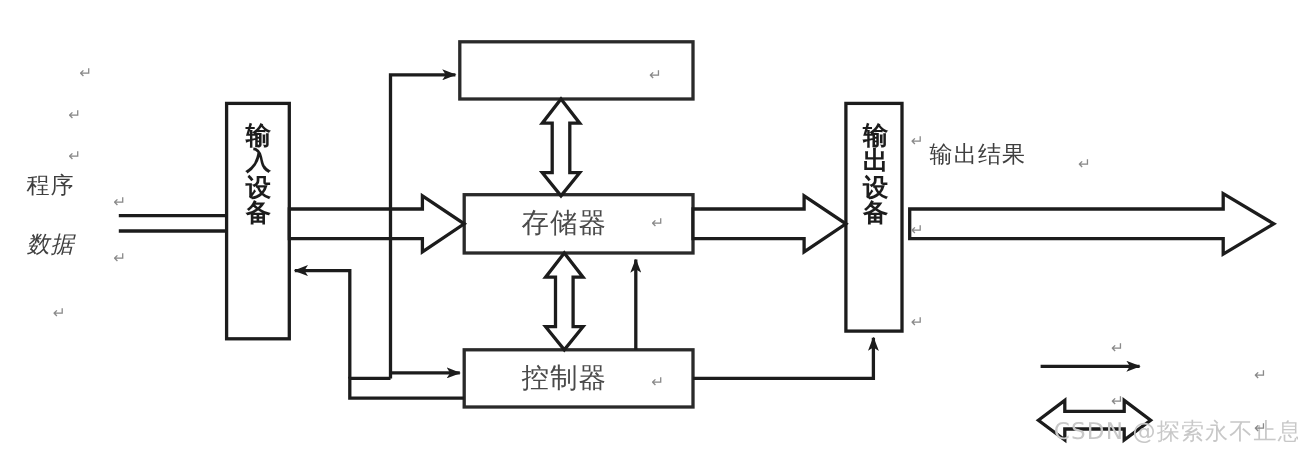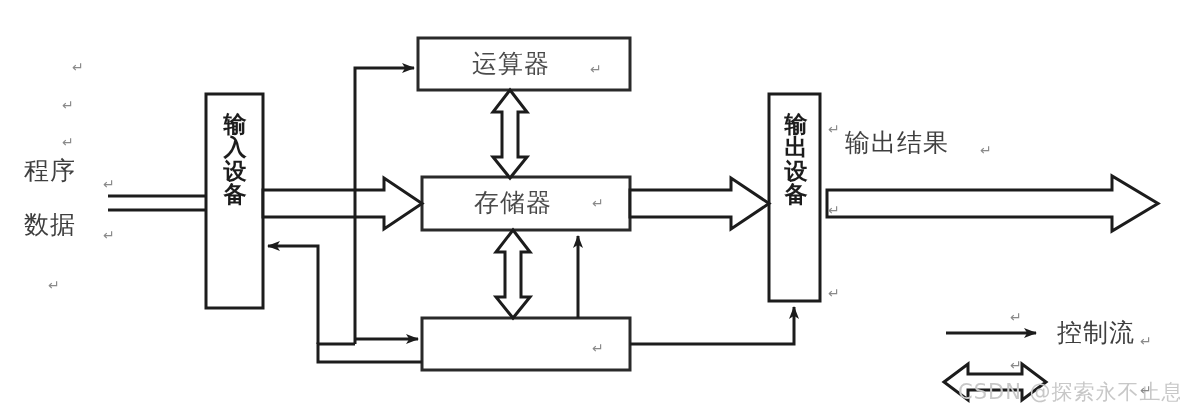--- a/index.html
+++ b/index.html
@@ -32,21 +32,21 @@
     font-weight:400;
     line-height:1;
   }
   .lbl-box{
     color:#4a4a4a;
     font-size:25px;
     letter-spacing:1px;
   }
   .lbl-side{
     color:#3f3f3f;
-    font-size:25px;
+    font-size:21px;
     letter-spacing:1px;
   }
   .vert{
     position:absolute;
     color:#1c1c1c;
     font-size:23px;
     font-weight:700;
     line-height:1.02;
     text-align:center;
     letter-spacing:0px;
@@ -162,44 +162,43 @@
     </g>
 
     <g>
       <path d="M944,382 L968,364 L968,374 L1022,374 L1022,364 L1046,382
                L1022,400 L1022,390 L968,390 L968,400 Z" fill="#ffffff" stroke="#1c1c1c" stroke-width="3" stroke-linejoin="miter"></path>
     </g>
   </svg>
 
   <div class="lbl lbl-side cjk" style="left:24px; top:158px;">程序</div>
 
-  <div class="lbl lbl-side cjk" style="left:24px; top:212px;">数据</div>
+  <div class="lbl lbl-side cjk" style="left:24px; top:212px;font-style:italic;">数据</div>
 
   <div class="vert cjk" style="left:214px; top:113px; width:42px;">
     <span>输</span>
     <span>入</span>
     <span>设</span>
     <span>备</span>
   </div>
 
-  <div class="lbl lbl-box cjk" style="left:472px; top:51px;">运算器</div>
 
   <div class="lbl lbl-box cjk" style="left:474px; top:190px;">存储器</div>
 
+  <div class="lbl lbl-box cjk" style="left:474px; top:331px;">控制器</div>
 
   <div class="vert cjk" style="left:777px; top:113px; width:38px;">
     <span>输</span>
     <span>出</span>
     <span>设</span>
     <span>备</span>
   </div>
 
   <div class="lbl lbl-side cjk" style="left:845px; top:130px;">输出结果</div>
 
-  <div class="lbl lbl-legend cjk" style="left:1057px; top:320px;">控制流</div>
 
 
   <div class="wm cjk" style="left:958px; top:378px;">CSDN @探索永不止息</div>
 
   <div id="pilcrow-layer">
       <span class="pilcrow" style="left: 72px; top: 60px;">↵</span>
       <span class="pilcrow" style="left: 62px; top: 98px;">↵</span>
       <span class="pilcrow" style="left: 62px; top: 135px;">↵</span>
       <span class="pilcrow" style="left: 103px; top: 177px;">↵</span>
       <span class="pilcrow" style="left: 103px; top: 228px;">↵</span>

